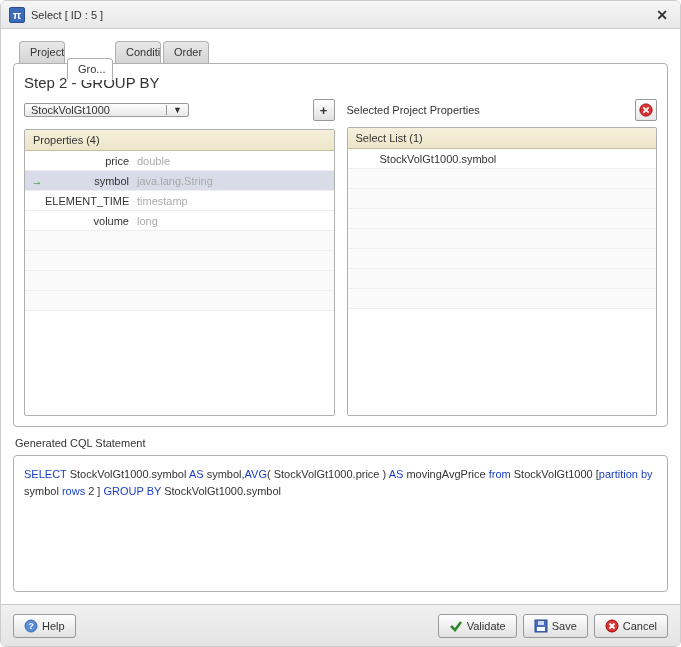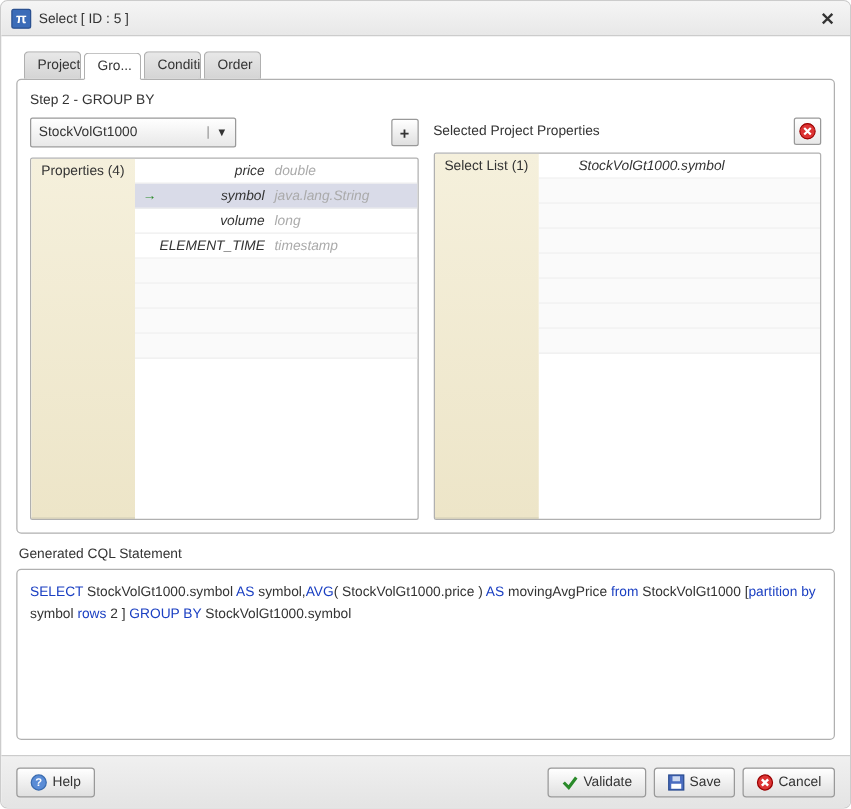--- a/index.html
+++ b/index.html
@@ -5,33 +5,33 @@
 * { box-sizing: border-box; margin: 0; padding: 0; }
 body { font-family: Tahoma, Arial, sans-serif; font-size: 11px; color: #333; background: #fff; }
 .dialog { width: 681px; height: 647px; background: #fff; border: 1px solid #ccc; border-radius: 6px; overflow: hidden; display: flex; flex-direction: column; }
 .titlebar { height: 28px; background: linear-gradient(#f5f5f5,#e8e8e8); border-bottom: 1px solid #ccc; display: flex; align-items: center; padding: 0 8px; }
 .titlebar .icon { width: 16px; height: 16px; background: #3b6cb8; border: 1px solid #2a5090; margin-right: 6px; display: flex; align-items: center; justify-content: center; color: #fff; font-weight: bold; font-size: 11px; border-radius: 2px; }
 .titlebar .title { font-weight: normal; font-size: 11px; flex: 1; }
 .titlebar .close { font-size: 14px; font-weight: bold; cursor: pointer; padding: 2px 4px; }
 .body { flex: 1; padding: 12px; display: flex; flex-direction: column; overflow: hidden; }
 .tabs { display: flex; padding-left: 6px; }
 .tab { padding: 4px 10px; border: 1px solid #b0b0b0; border-bottom: none; background: linear-gradient(#e8e8e8,#d4d4d4); margin-right: 2px; border-radius: 4px 4px 0 0; cursor: pointer; font-size: 11px; min-width: 46px; max-width: 46px; overflow: hidden; white-space: nowrap; text-align: center; }
-.tab.active { background: #fff; border-bottom: 1px solid #fff; position: relative; top: 1px; font-weight: normal; }
+.tab.active { background: #fff; border-bottom: 1px solid #fff; position: relative; top: 17px; font-weight: normal; }
 .panel { flex: 1; border: 1px solid #b0b0b0; border-radius: 4px; padding: 10px; background: #fff; display: flex; flex-direction: column; }
-.step-label { font-size: 11px; margin-bottom: 8px; }
+.step-label { font-size: 15px; margin-bottom: 8px; }
 .two-col { display: flex; gap: 12px; flex: 1; min-height: 0; }
 .col { flex: 1; display: flex; flex-direction: column; }
 .dropdown-row { display: flex; gap: 6px; margin-bottom: 8px; align-items: center; }
-.dropdown { flex: 0 0 165px; height: 24px; border: 1px solid #999; background: linear-gradient(#fff,#e8e8e8); display: flex; align-items: center; padding: 0 6px; justify-content: space-between; cursor: pointer; border-radius: 2px; font-size: 11px; }
+.dropdown { flex: 0 0 165px; height: 14px; border: 1px solid #999; background: linear-gradient(#fff,#e8e8e8); display: flex; align-items: center; padding: 0 6px; justify-content: space-between; cursor: pointer; border-radius: 2px; font-size: 11px; }
 .dropdown .arrow { font-size: 9px; border-left: 1px solid #999; padding-left: 6px; }
 .spacer { flex: 1; }
 .plus-btn { width: 22px; height: 22px; border: 1px solid #999; background: linear-gradient(#fff,#e0e0e0); display: flex; align-items: center; justify-content: center; cursor: pointer; font-weight: bold; font-size: 13px; border-radius: 2px; }
-.listbox { border: 1px solid #b0b0b0; border-radius: 2px; flex: 1; display: flex; flex-direction: row; overflow: hidden; min-height: 0; }
+.listbox { border: 1px solid #b0b0b0; border-radius: 2px; flex: 1; display: flex; flex-direction: column; overflow: hidden; min-height: 0; }
 .listhdr { background: linear-gradient(#f5f0dc,#ede5c8); border-bottom: 1px solid #c8bf99; padding: 4px 8px; font-size: 11px; }
-.listbody { flex: 1; overflow: auto; font-style: italic; }
+.listbody { flex: 1; overflow: auto; }
 .row { display: flex; align-items: center; border-bottom: 1px solid #eee; height: 20px; padding: 0 4px; font-size: 11px; }
 .row .arrow-ind { width: 16px; text-align: center; color: #2a8a2a; font-weight: bold; }
 .row .name { width: 92px; text-align: right; padding-right: 8px; color: #333; }
 .row .type { color: #aaa; }
 .row.selected { background: #d9dbe8; }
 .row.empty { background: #fafafa; }
 .section-hdr { display: flex; align-items: center; justify-content: space-between; margin-bottom: 6px; height: 22px; }
 .section-hdr .lbl { font-size: 11px; }
 .delete-btn { width: 22px; height: 22px; border: 1px solid #999; background: linear-gradient(#fff,#e8e8e8); border-radius: 2px; display: flex; align-items: center; justify-content: center; cursor: pointer; }
 .delete-btn svg { width: 14px; height: 14px; }
@@ -84,27 +84,27 @@
                   <span class="name">price</span>
                   <span class="type">double</span>
                 </div>
                 <div class="row selected">
                   <span class="arrow-ind">→</span>
                   <span class="name">symbol</span>
                   <span class="type">java.lang.String</span>
                 </div>
                 <div class="row">
                   <span class="arrow-ind"></span>
-                  <span class="name">volume</span>
-                  <span class="type">long</span>
+                  <span class="name">ELEMENT_TIME</span>
+                  <span class="type">timestamp</span>
                 </div>
                 <div class="row">
                   <span class="arrow-ind"></span>
-                  <span class="name">ELEMENT_TIME</span>
-                  <span class="type">timestamp</span>
+                  <span class="name">volume</span>
+                  <span class="type">long</span>
                 </div>
                 <div class="row empty"></div>
                 <div class="row empty"></div>
                 <div class="row empty"></div>
                 <div class="row empty"></div>
               </div>
           </div>
         </div>
 
         <div class="col">

